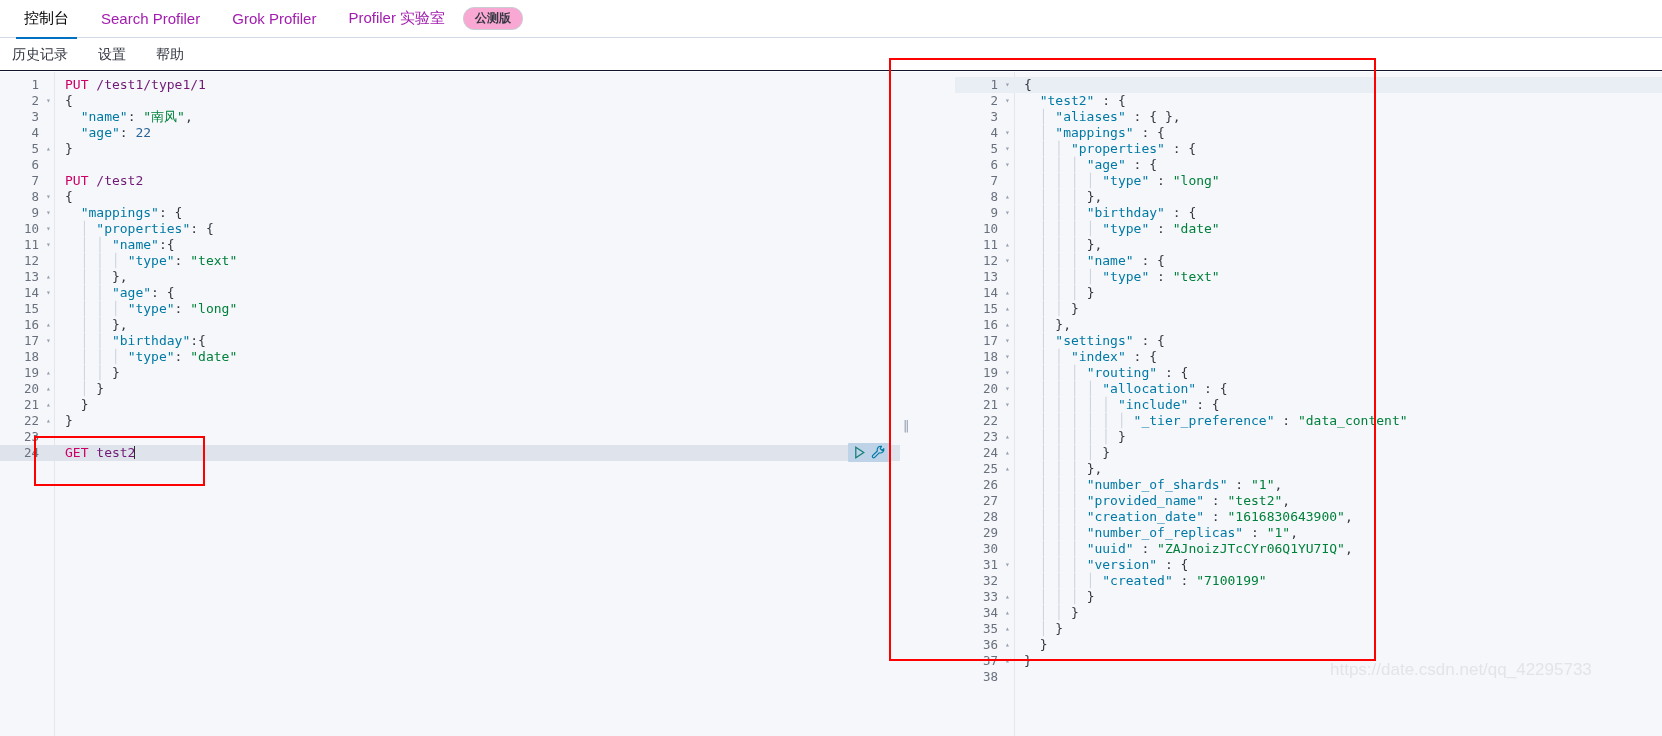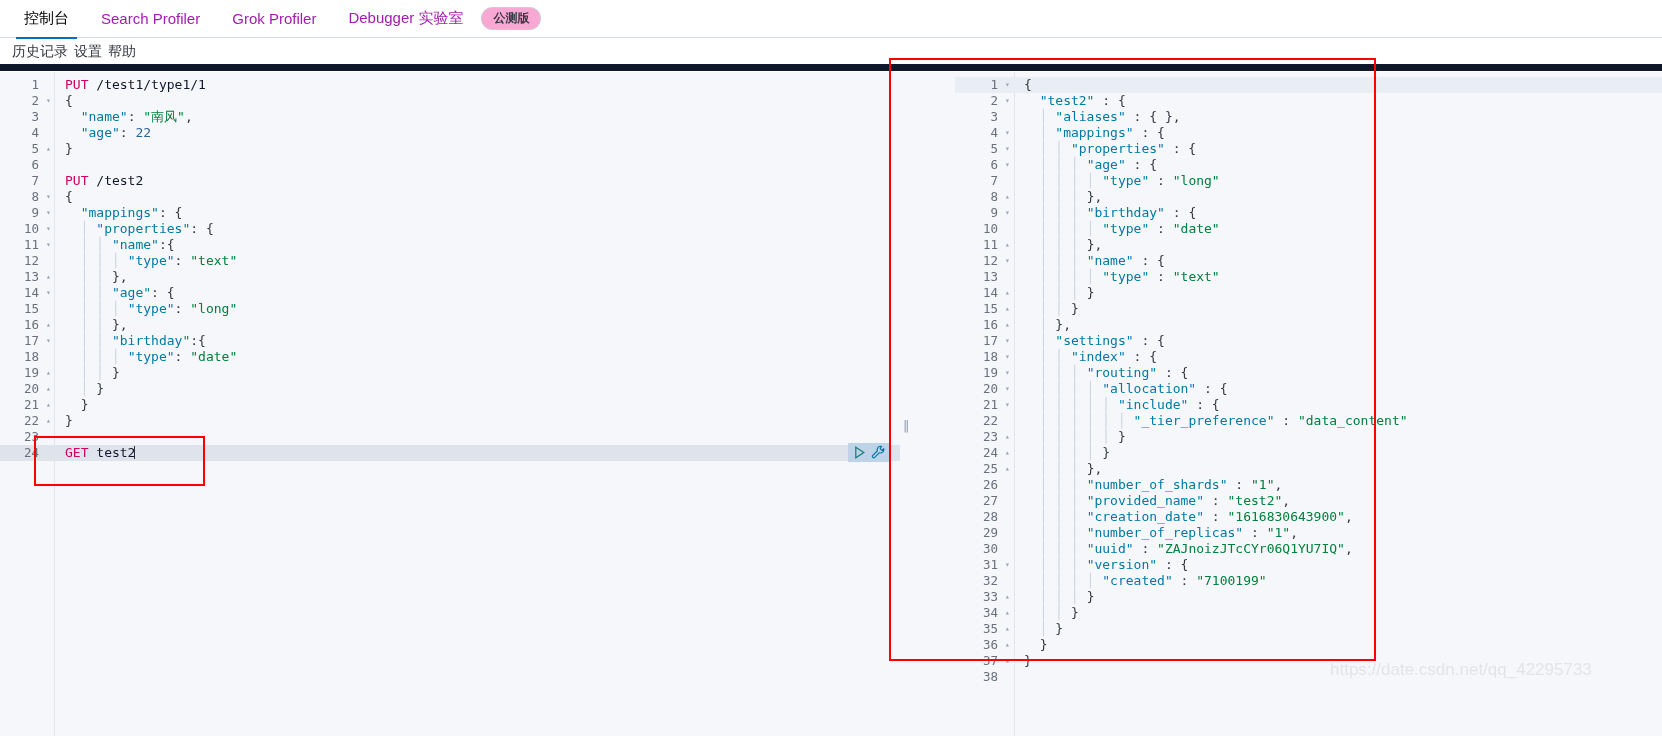--- a/index.html
+++ b/index.html
@@ -30,22 +30,22 @@
   }
   .beta-badge {
     margin-left: 2px; border: 1px solid #c9cdd4; border-radius: 11px;
     padding: 3px 11px; font-size: 12px; font-weight: bold; color: #343741;
     background: #f9a8d4; line-height: 1.2; cursor: pointer;
   }
 
   
   .submenu {
     position: absolute; left: 0; top: 39px; width: 1662px; height: 32px;
-    display: flex; align-items: center; padding-left: 12px; gap: 6px;
-    border-bottom: 7px solid #0f172a; background: #fff;
+    display: flex; align-items: center; padding-left: 12px; gap: 30px;
+    border-bottom: 1px solid #0f172a; background: #fff;
   }
   .submenu-item { font-size: 14px; color: #343741; cursor: pointer; }
 
   
   .editors {
     position: absolute; left: 0; top: 72px; width: 1662px; height: 664px;
     background: #f5f7fa;
   }
   .pane {
     position: absolute; top: 0; bottom: 0;
@@ -77,21 +77,21 @@
     width: 13px; min-width: 13px; color: #98a2b3; font-size: 8px;
     text-align: center; line-height: 16px; user-select: none;
   }
   .txt { padding-left: 10px; }
 
   
   .ig { color: #cdd3dd; }
 
   
   .t-method { color: #cc0066; text-align: center; }
-  .t-url    { color: #0f172a; }
+  .t-url    { color: #701a75; }
   .t-key    { color: #0079a5; }
   .t-str    { color: #00803b; }
   .t-num    { color: #2a6496; }
   .t-punc   { color: #343741; }
   .t-cn     { color: #00803b; }
 
   .caret {
     display: inline-block; width: 1px; height: 13px; background: #2d2d2d;
     vertical-align: -2px; margin-left: -1px;
   }
@@ -136,21 +136,21 @@
     <div class="tab active">
       <span>控制台</span>
     </div>
     <div class="tab">
       <span>Search Profiler</span>
     </div>
     <div class="tab">
       <span>Grok Profiler</span>
     </div>
     <div class="tab">
-      <span>Debugger 实验室</span>
+      <span>Profiler 实验室</span>
     </div>
     <div class="beta-badge">公测版</div>
   </div>
 
   <div class="submenu">
     <div class="submenu-item">历史记录</div>
     <div class="submenu-item">设置</div>
     <div class="submenu-item">帮助</div>
   </div>
 

